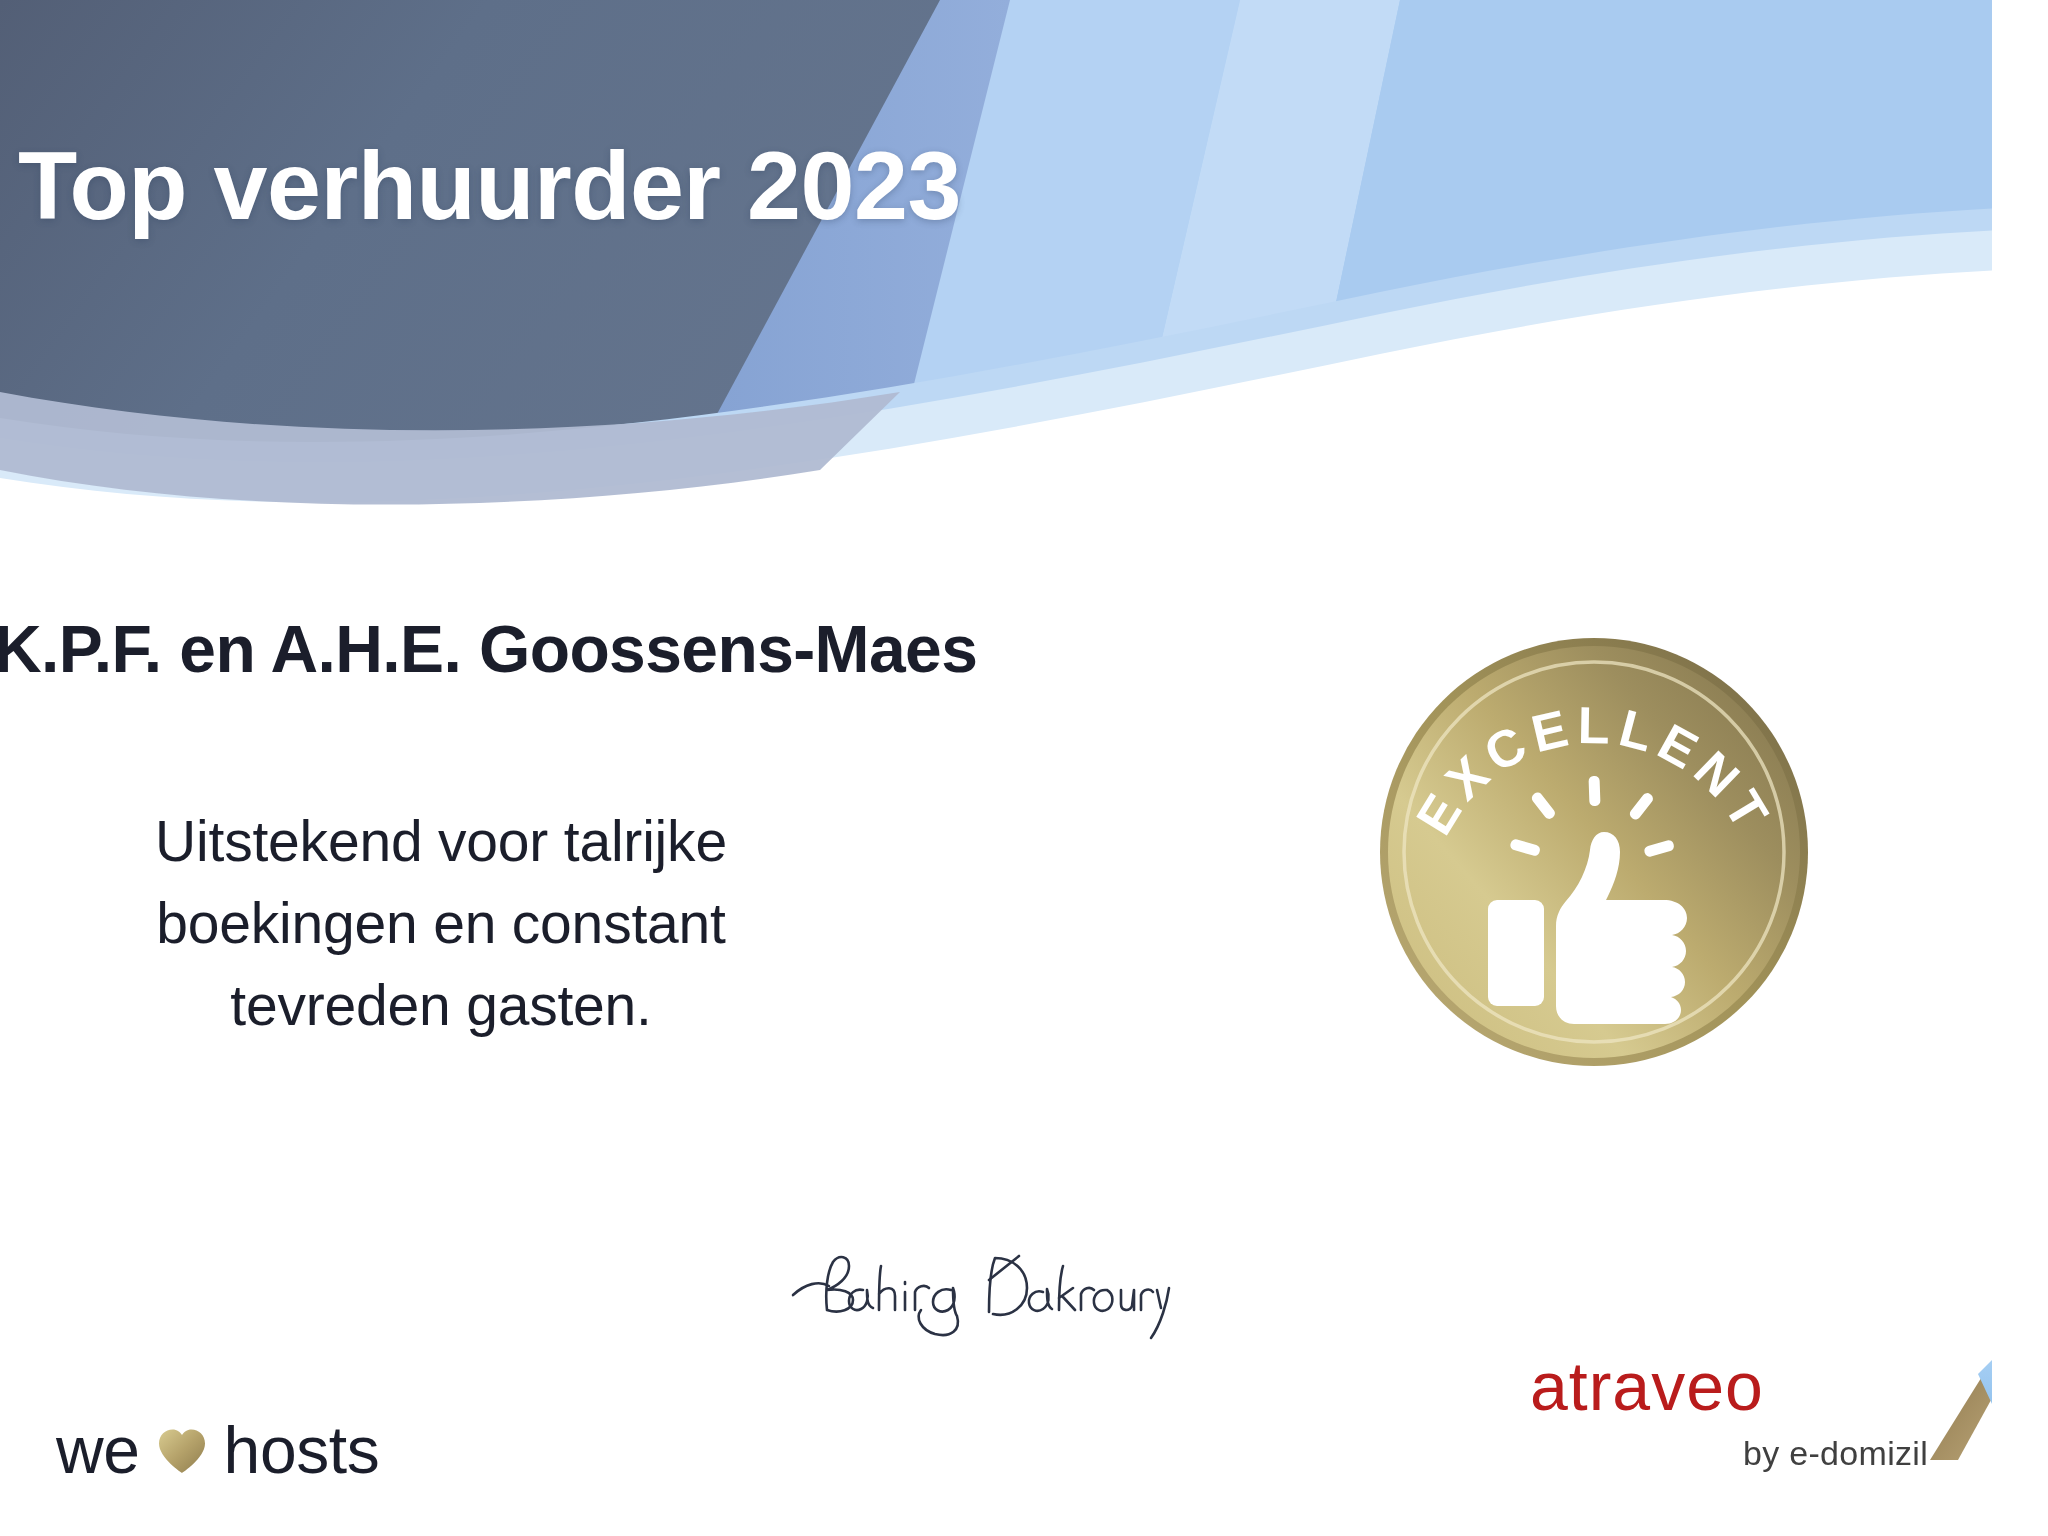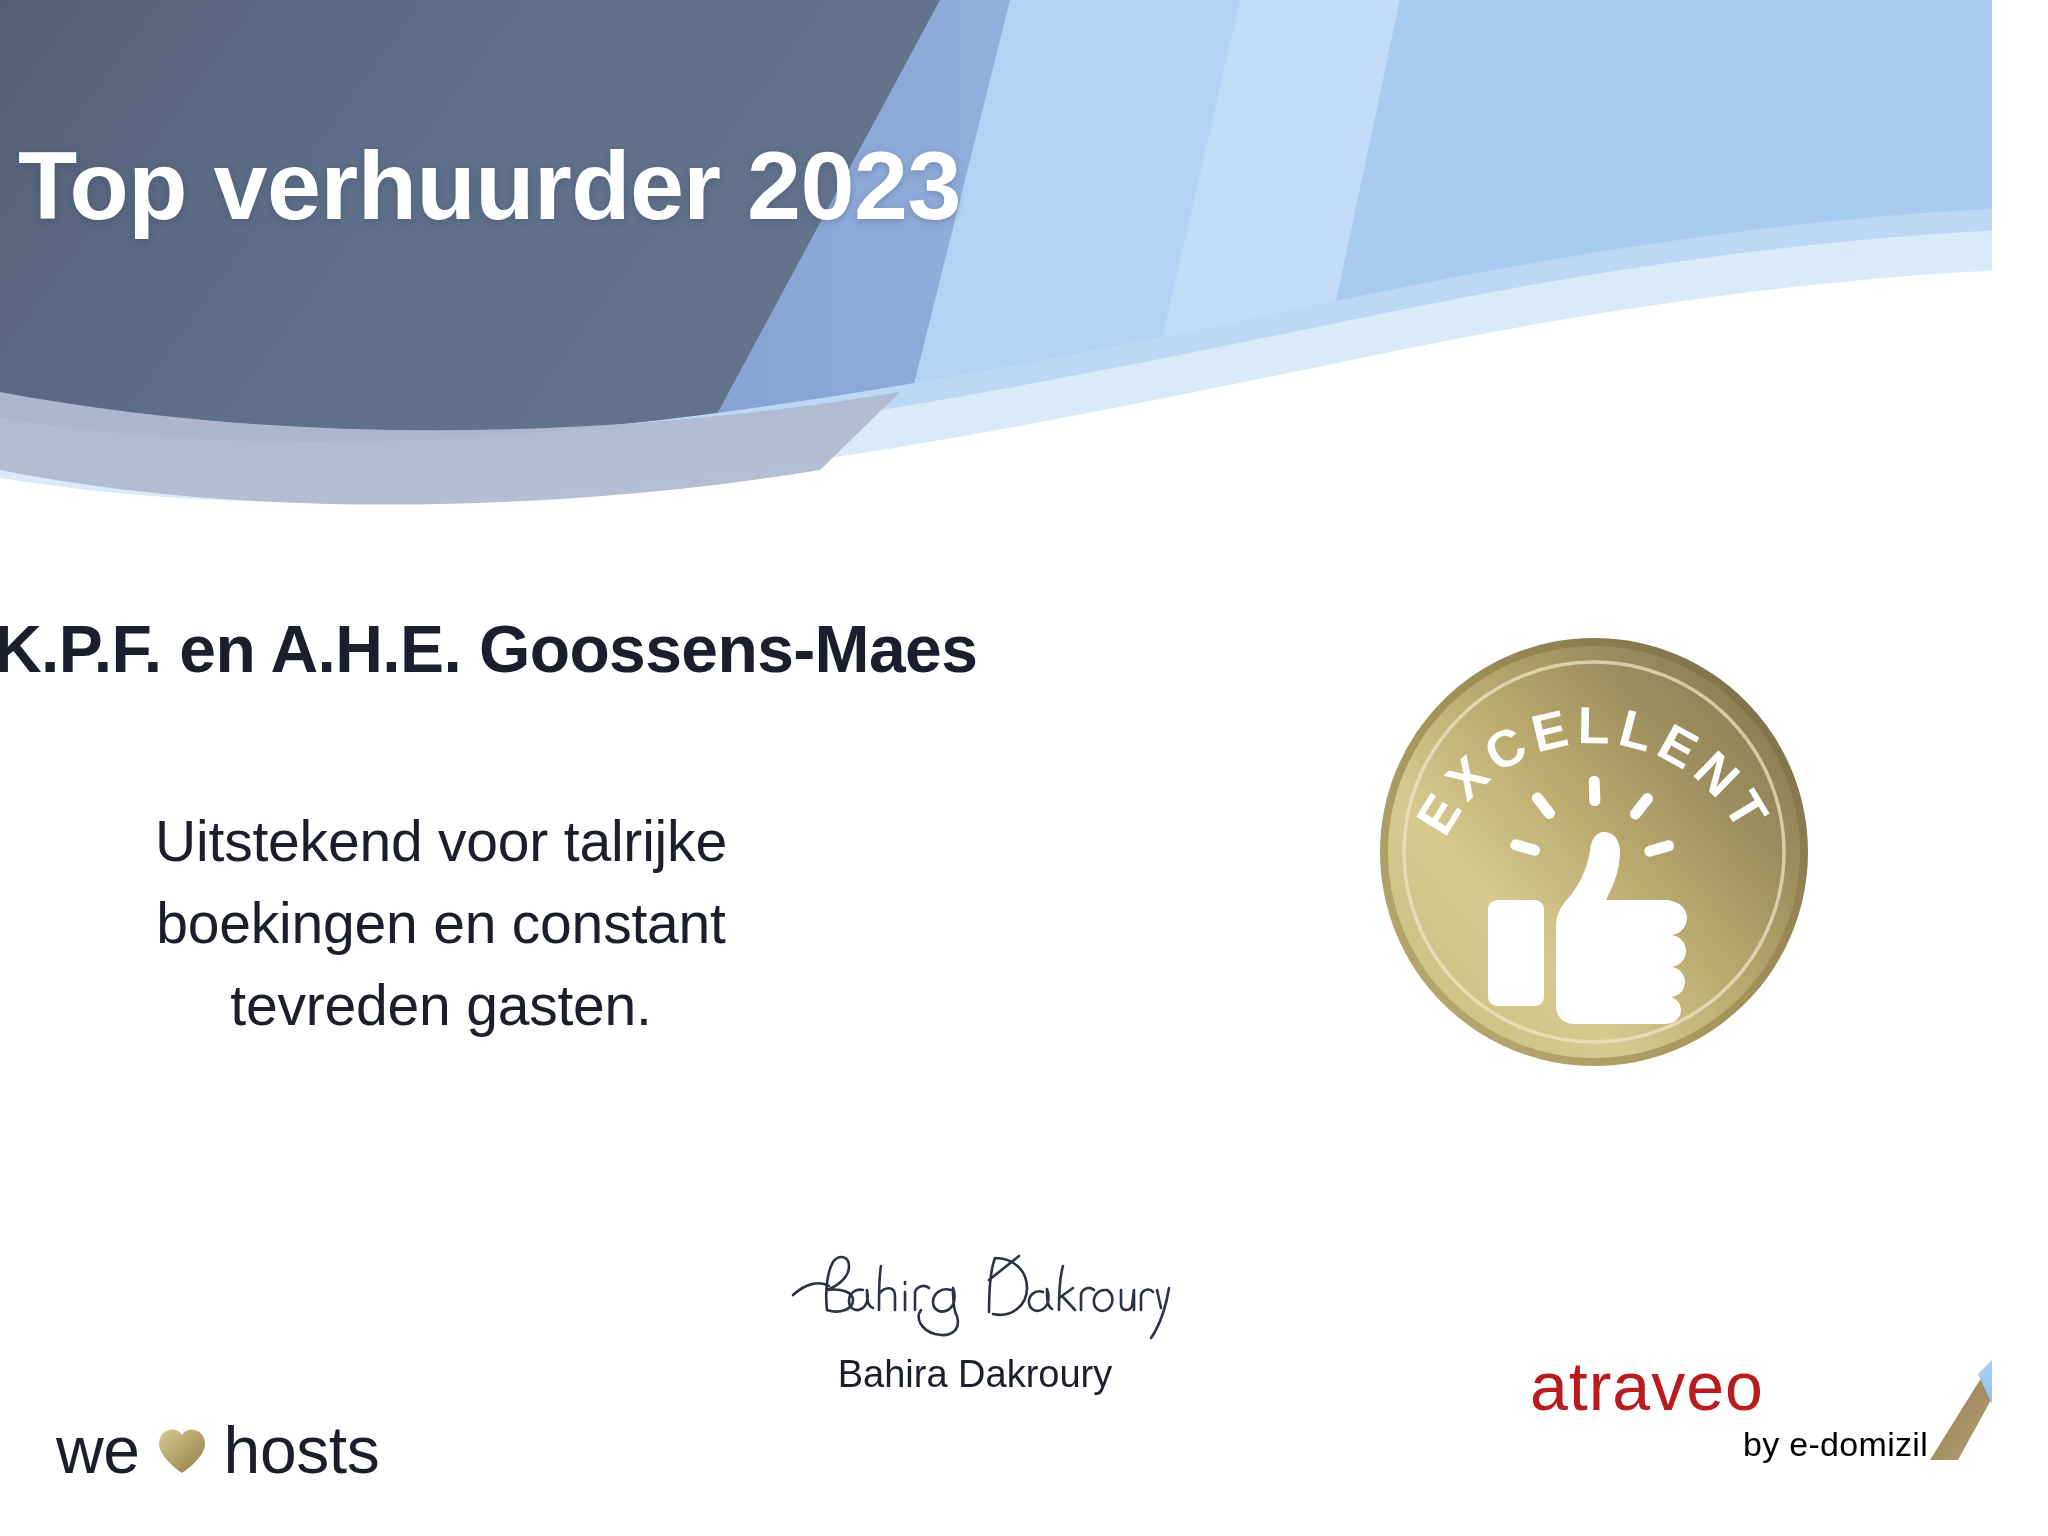--- a/index.html
+++ b/index.html
@@ -152,27 +152,27 @@
     width: 400px;
   }
   .atraveo-word {
     font-size: 68px;
     font-weight: 400;
     letter-spacing: 1px;
     color: #b91c1c;
     line-height: 1.0;
   }
   .atraveo-sub {
-    margin-top: 7px;
+    margin-top: 16px;
     text-align: right;
     padding-right: 2px;
     font-size: 34px;
     font-weight: 400;
     letter-spacing: 0.3px;
-    color: #000000;
+    color: #404040;
     line-height: 1.0;
   }
   .atraveo-roof {
     position: absolute;
     left: 390px;
     top: -2px;
     width: 128px;
     height: 118px;
   }
   .atraveo-roof svg { display: block; width: 128px; height: 118px; }
@@ -338,21 +338,20 @@
           <path d="M330 50 C323 50 318 56 319 63 C320 70 327 73 333 69 C339 64 339 54 332 50 Z"></path>
 
           <path d="M346 50 L346 64 C346 71 354 72 357 66 L359 50 M359 50 L359 70"></path>
 
           <path d="M366 70 L366 55 C368 49 375 48 378 52"></path>
 
           <path d="M382 50 L386 68 M394 48 C392 62 386 84 376 98"></path>
         </g>
       </svg>
     </div>
-    <div class="signer-name">Bahira Dakroury</div>
   </div>
 
   <div class="wehosts">
     <span>we</span>
     <span class="heart-icon">
       <svg viewBox="0 0 52 52" xmlns="http://www.w3.org/2000/svg">
         <defs>
           <linearGradient id="heartGold" x1="0" y1="0" x2="1" y2="1">
             <stop offset="0" stop-color="#d8cb90"></stop>
             <stop offset="0.5" stop-color="#b5a26a"></stop>

